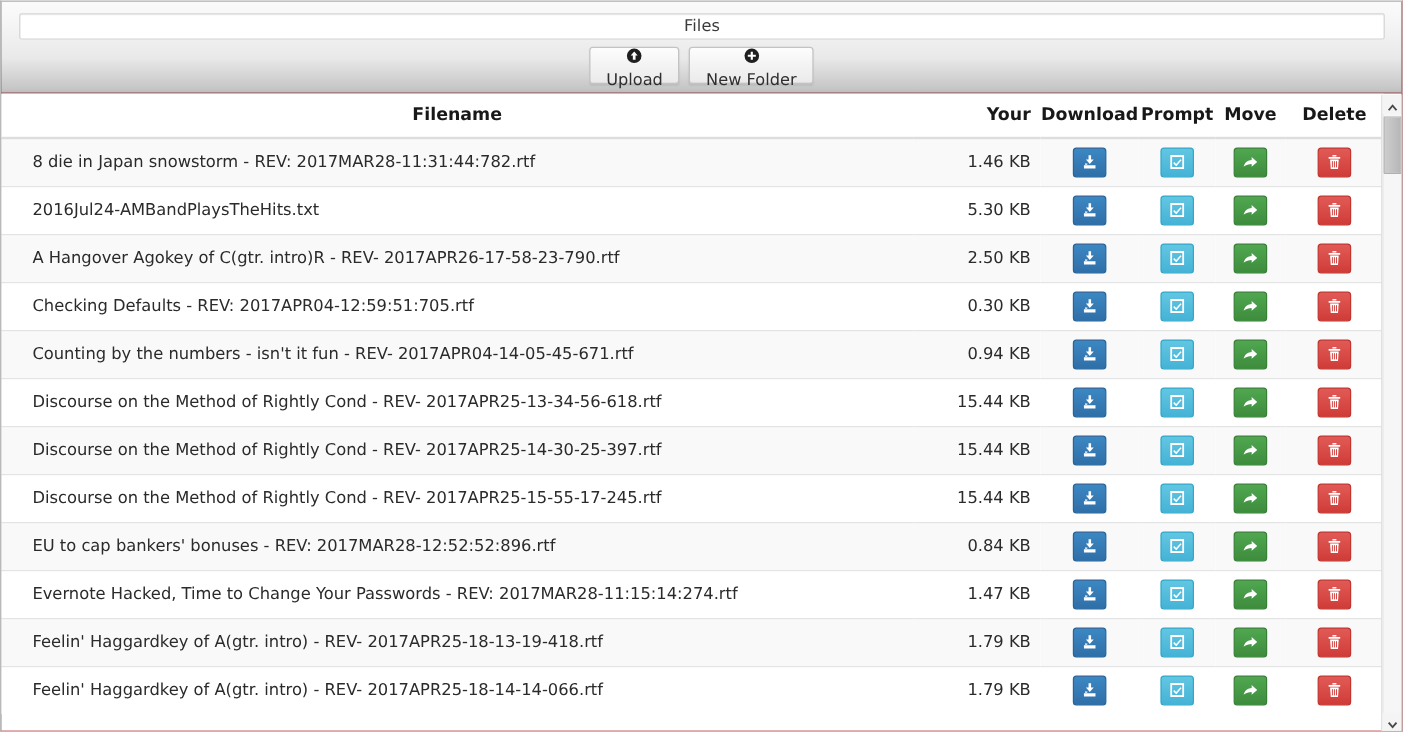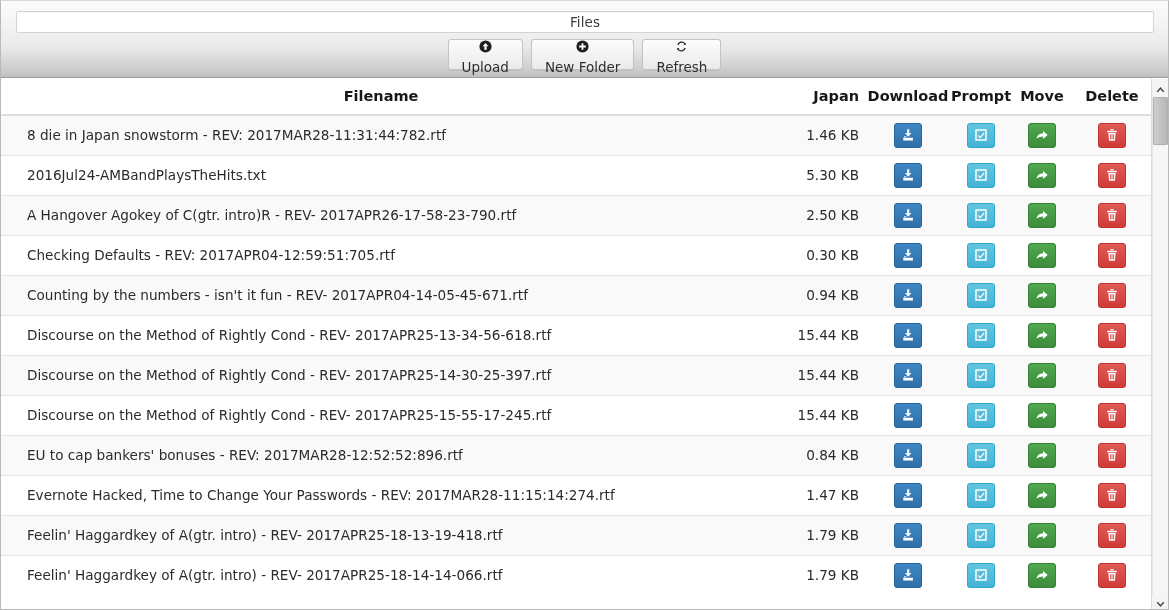--- a/index.html
+++ b/index.html
@@ -213,47 +213,38 @@
       <button class="btn">
         <span class="glyph">
           <svg viewBox="0 0 16 16">
               <circle cx="8" cy="8" r="7.5" fill="#1f1f1f"></circle>
               <path d="M6.9 3.9h2.2v3h3v2.2h-3v3H6.9v-3h-3V6.9h3z" fill="#ffffff"></path>
             </svg>
         </span>
         <span>New Folder</span>
       </button>
 
-      <button class="btn">
-        <span class="glyph">
-          <svg viewBox="0 0 16 16">
-            <path d="M13.2 3.4V6.1H10.6l1.05-1.05A4.2 4.2 0 0 0 4.3 6.4l-1.5-.6A5.7 5.7 0 0 1 12.7 4L13.2 3.4Z" fill="#1f1f1f"></path>
-            <path d="M2.8 12.6V9.9h2.6L4.35 10.95A4.2 4.2 0 0 0 11.7 9.6l1.5.6A5.7 5.7 0 0 1 3.3 12l-.5.6Z" fill="#1f1f1f"></path>
-          </svg>
-        </span>
-        <span>Refresh</span>
-      </button>
 
     </div>
   </div>
 
   <div class="table-scroll">
     <table class="files">
       <colgroup>
         <col class="c-name">
           <col class="c-size">
           <col class="c-dl">
         <col class="c-prompt">
           <col class="c-move">
           <col class="c-del">
       </colgroup>
       <thead>
         <tr>
           <th class="th-name">Filename</th>
-          <th class="th-size">Japan</th>
+          <th class="th-size">Your</th>
           <th class="th-act">Download</th>
           <th class="th-act">Prompt</th>
           <th class="th-act">Move</th>
           <th class="th-act">Delete</th>
         </tr>
       </thead>
       <tbody id="rows-body">
           <tr>
             <td class="td-name">8 die in Japan snowstorm - REV: 2017MAR28-11:31:44:782.rtf</td>
             <td class="td-size">1.46 KB</td>

